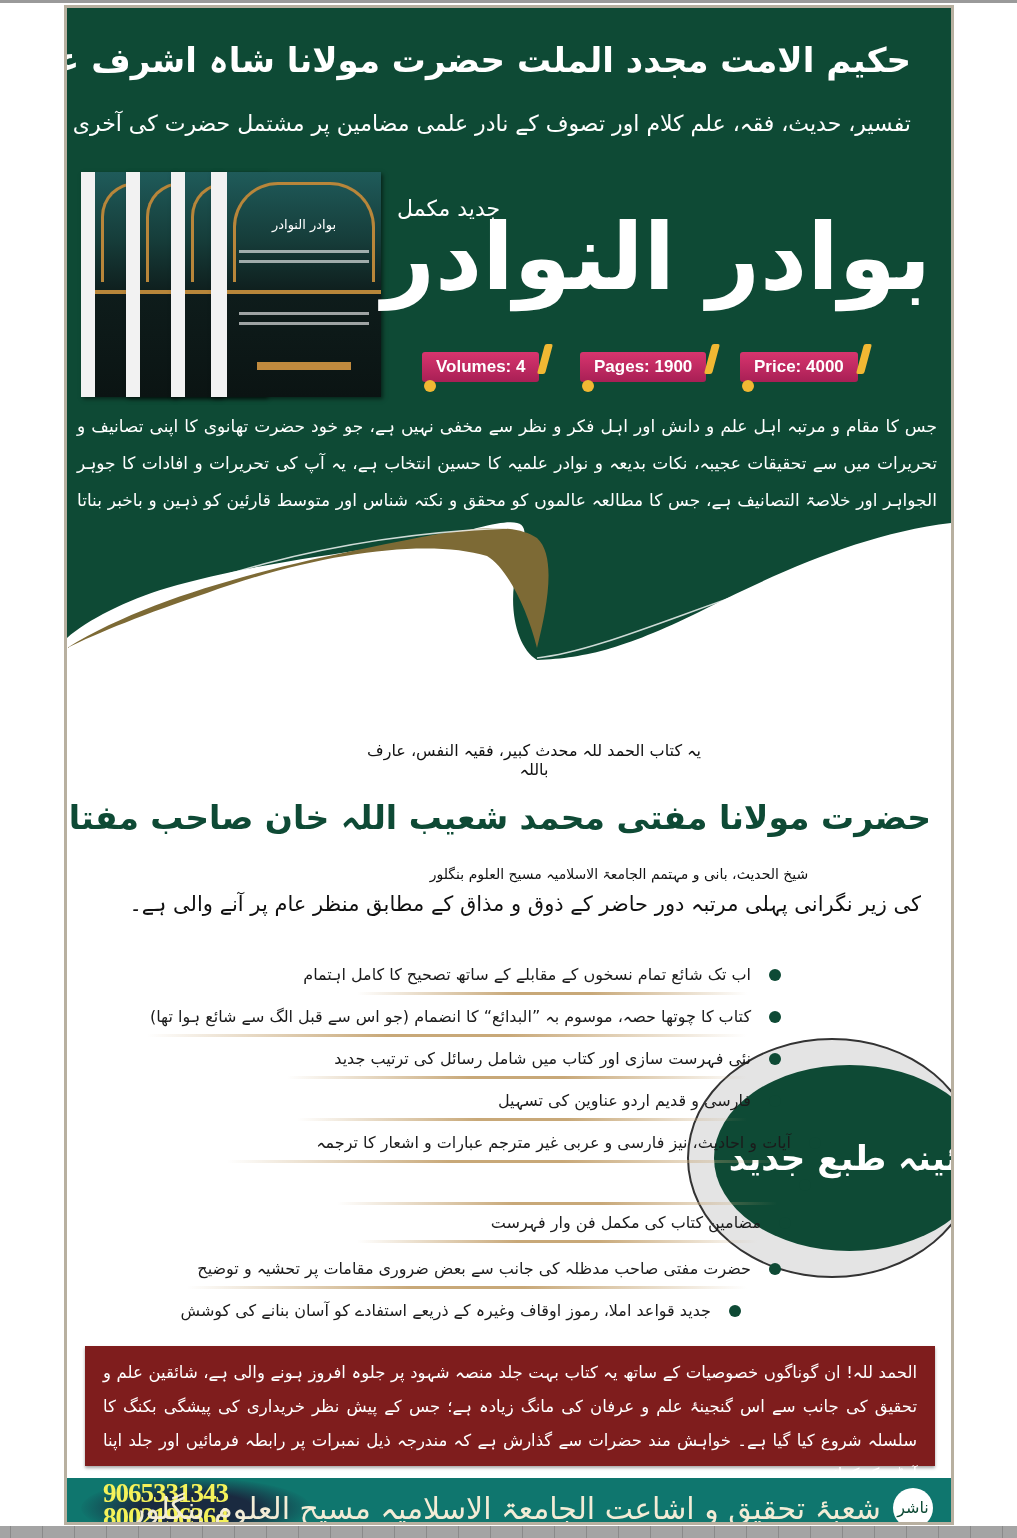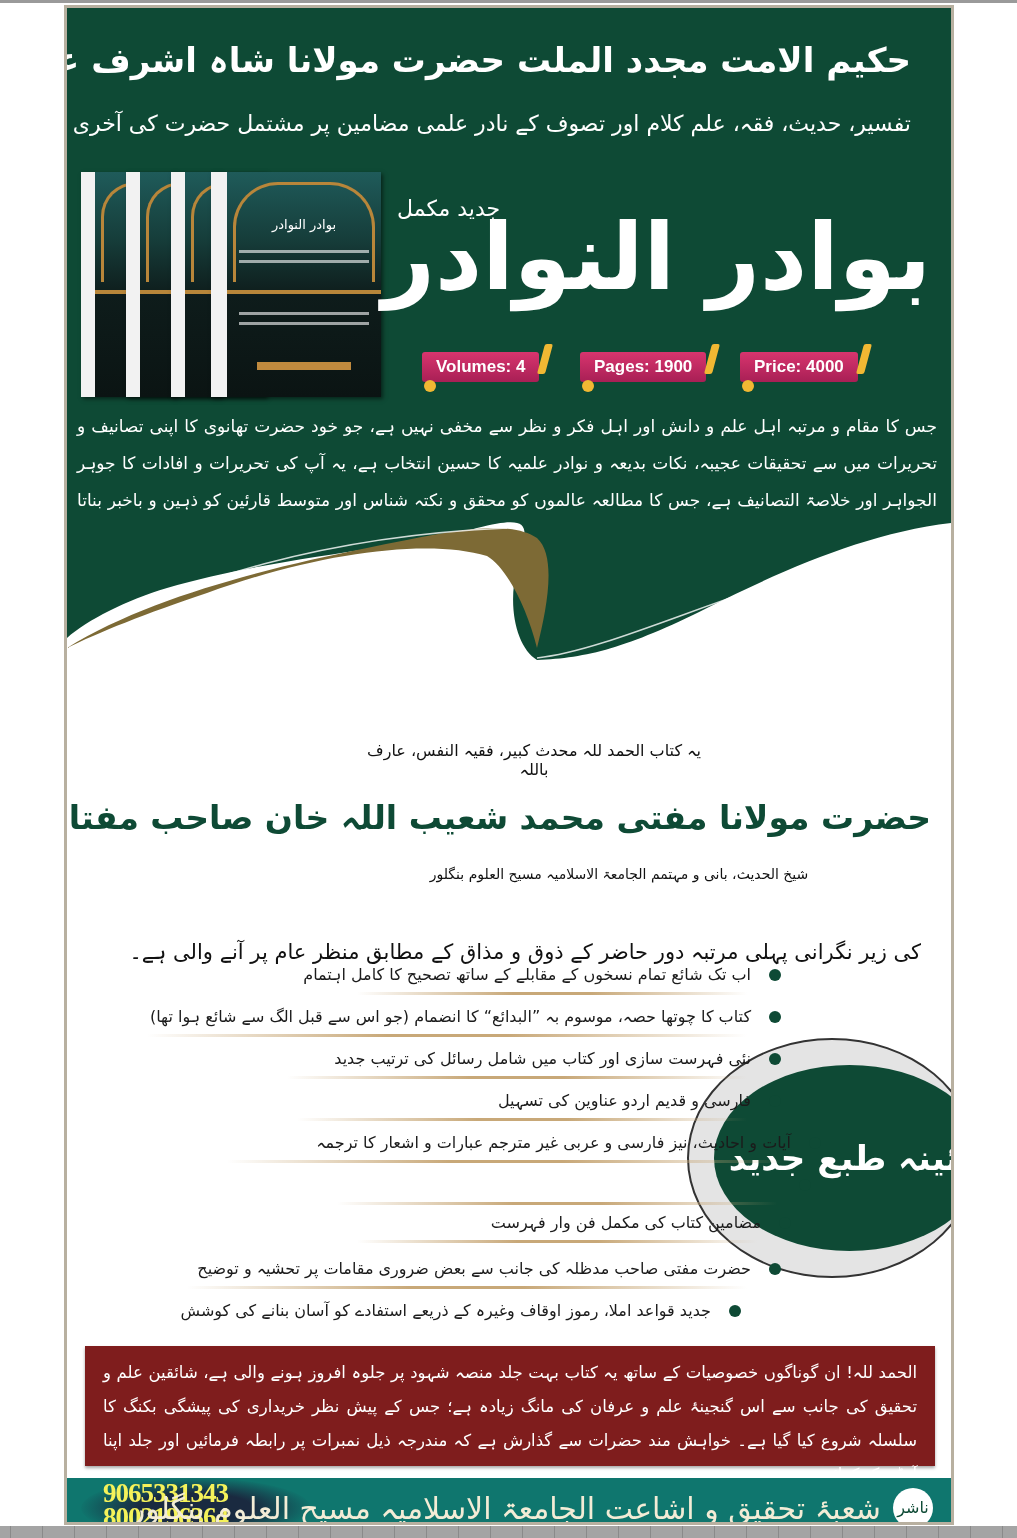--- a/index.html
+++ b/index.html
@@ -78,21 +78,21 @@
   }
 
   
   .patron-1 { position: absolute; left: 300px; right: 250px; top: 733px; color: #111; font-size: 16px; text-align: center; }
   .patron-name {
     position: absolute; left: 220px; right: 20px; top: 790px; color: #0e4a35; font-size: 33px; font-weight: bold;
     text-align: right; white-space: nowrap;
   }
   .patron-title { position: absolute; left: 300px; right: 80px; top: 858px; color: #111; font-size: 14px; text-align: center; }
   .patron-line {
-    position: absolute; left: 110px; right: 30px; top: 932px; color: #111; font-size: 21px; text-align: right; white-space: nowrap;
+    position: absolute; left: 110px; right: 30px; top: 884px; color: #111; font-size: 21px; text-align: right; white-space: nowrap;
   }
 
   .features { position: absolute; left: 40px; top: 950px; width: 680px; height: 385px; }
   .feature {
     position: absolute; right: 0; height: 34px; color: #1b1b1b; font-size: 16px; line-height: 34px;
     text-align: right; white-space: nowrap; padding-right: 36px;
   }
   .feature .bullet {
     position: absolute; right: 6px; top: 11px; width: 12px; height: 12px; border-radius: 50%; background: #0e4a35;
   }

